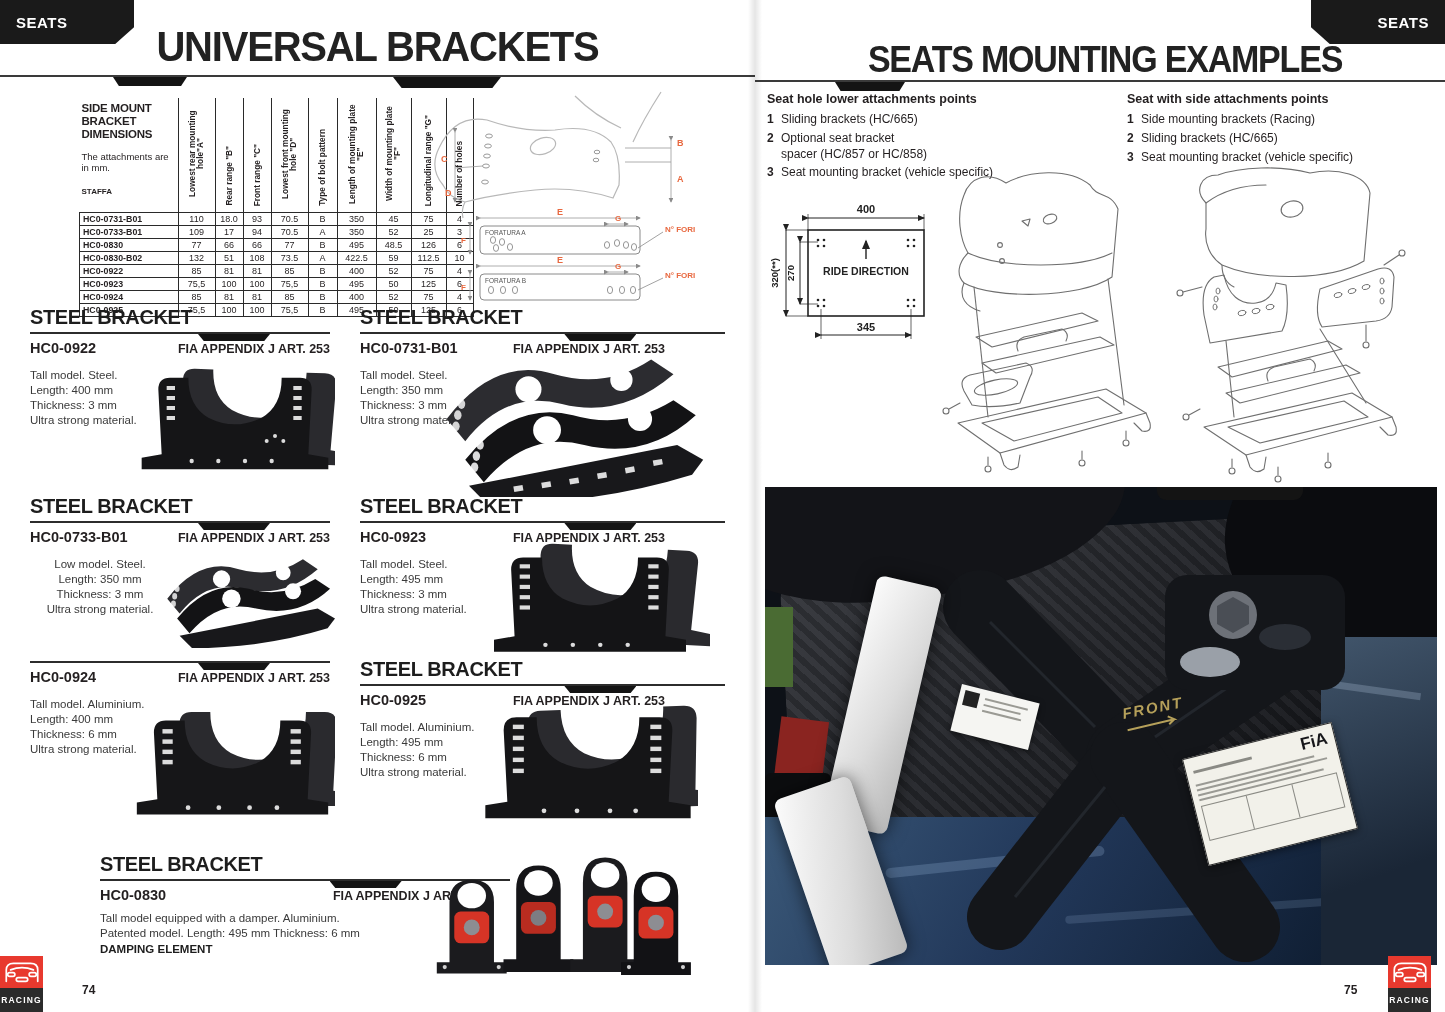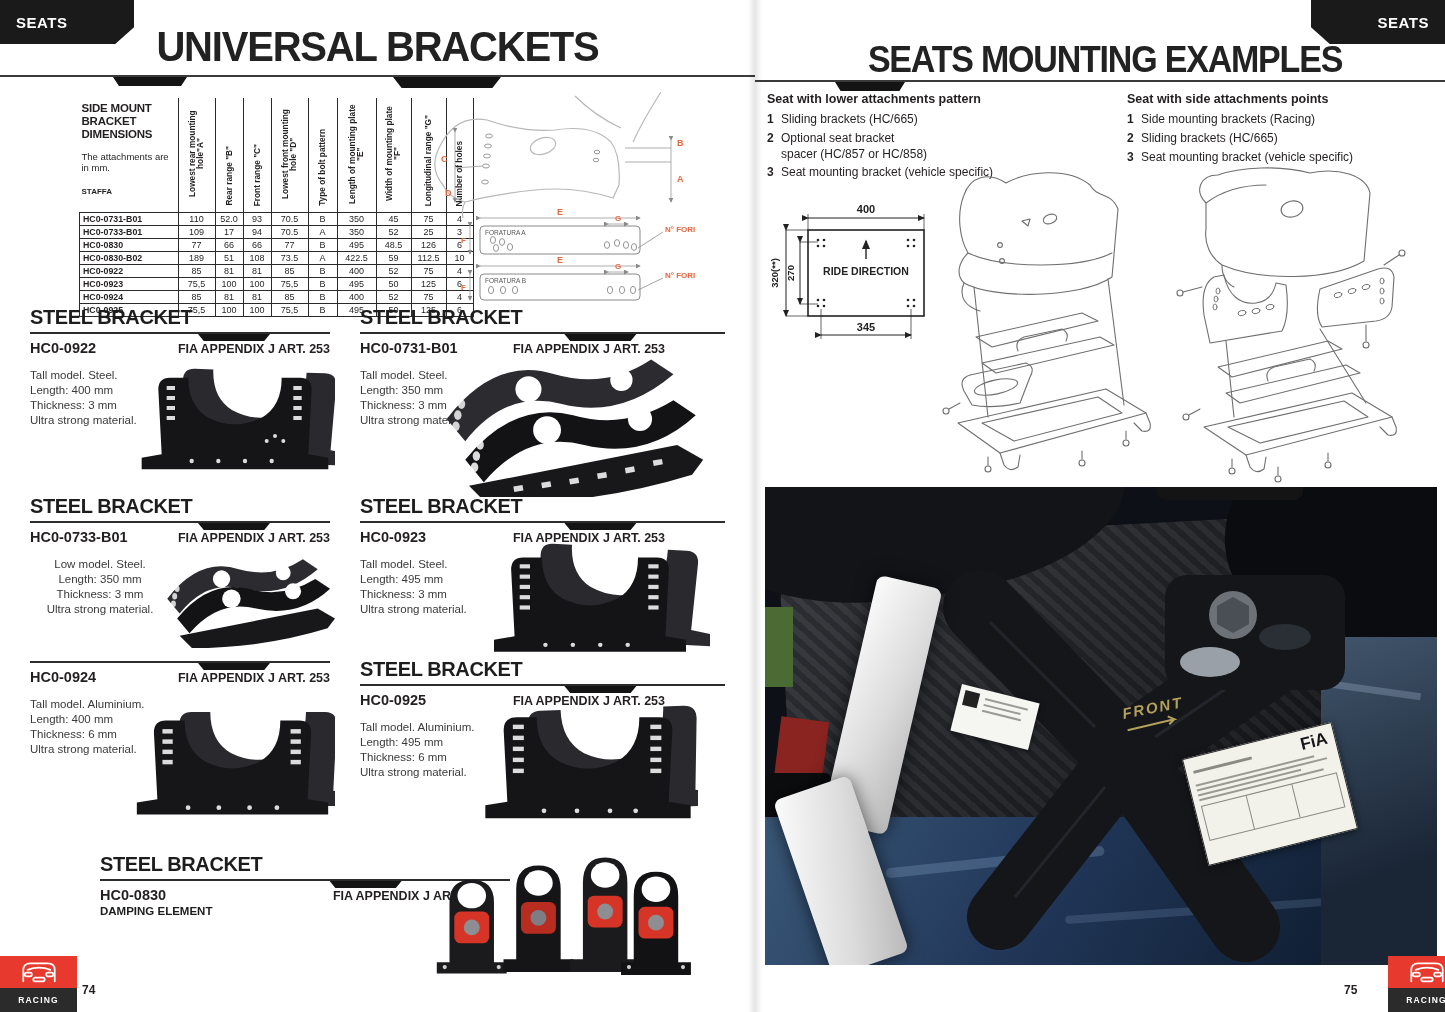--- a/index.html
+++ b/index.html
@@ -41,21 +41,21 @@
   .sec-bold{font-size:11.5px;font-weight:bold;color:#1d1d1d;margin-top:2px;}
 
   
   .mlist-head{font-size:12.5px;font-weight:bold;margin-bottom:6px;}
   .mi{display:flex;font-size:12px;line-height:1.32;margin-bottom:3px;}
   .mi .num{width:14px;flex:none;font-weight:bold;}
   .mi .mt{white-space:pre-line;}
 
   
   .pagenum{font-size:12px;font-weight:bold;}
-  .logo-box{width:77px;}
+  .logo-box{width:43px;}
   .logo-red{height:32px;background:#e8392e;display:flex;align-items:center;justify-content:center;}
   .logo-dark{height:24px;background:#2b2b2b;color:#fff;font-size:8.5px;font-weight:bold;
     letter-spacing:1.2px;display:flex;align-items:center;justify-content:center;}
 
   svg text{font-family:"Liberation Sans",sans-serif;}
   .spine{background:linear-gradient(to right,rgba(0,0,0,0) 0%,rgba(0,0,0,.10) 50%,rgba(0,0,0,0) 100%);}
 
   
   .photo{background:#0d1117;overflow:hidden;}
   .photo .carbon{background:
@@ -98,21 +98,21 @@
           <th class="rot" style="width: 38px;"><span>Length of mounting plate "E"</span></th>
           <th class="rot" style="width: 34px;"><span>Width of mounting plate "F"</span></th>
           <th class="rot" style="width: 34px;"><span>Longitudinal range "G"</span></th>
           <th class="rot" style="width: 26px;"><span>Number of holes</span></th>
         </tr>
     </thead>
     <tbody id="dim-body">
         <tr>
           <td class="code">HC0-0731-B01</td>
           <td>110</td>
-          <td>52.0</td>
+          <td>18.0</td>
           <td>93</td>
           <td>70.5</td>
           <td>B</td>
           <td>350</td>
           <td>45</td>
           <td>75</td>
           <td>4</td>
         </tr>
         <tr>
           <td class="code">HC0-0733-B01</td>
@@ -133,21 +133,21 @@
           <td>66</td>
           <td>77</td>
           <td>B</td>
           <td>495</td>
           <td>48.5</td>
           <td>126</td>
           <td>6</td>
         </tr>
         <tr>
           <td class="code">HC0-0830-B02</td>
-          <td>189</td>
+          <td>132</td>
           <td>51</td>
           <td>108</td>
           <td>73.5</td>
           <td>A</td>
           <td>422.5</td>
           <td>59</td>
           <td>112.5</td>
           <td>10</td>
         </tr>
         <tr>
@@ -376,20 +376,22 @@
 
   <div class="abs" style="left:100px;top:853px;width:410px;">
     <div class="sec-title">STEEL BRACKET</div>
     <div class="sec-rule">
         <div class="rule-tab"></div>
       </div>
     <div class="sec-head">
       <span class="sec-code">HC0-0830</span>
       <span class="sec-cert" style="margin-right:25px;">FIA APPENDIX J ART. 253</span>
     </div>
+    <div class="sec-desc" style="width:330px;margin-top:8px;">Tall model equipped with a damper. Aluminium.
+Patented model. Length: 495 mm Thickness: 6 mm</div>
     <div class="sec-bold">DAMPING ELEMENT</div>
   </div>
 
   <svg class="abs" style="left:135px;top:362px;" width="200" height="118" viewBox="0 0 120 70">
     <g transform="translate(14,-2) rotate(2 60 35)" fill="#2a2a2e">
       <path d="M4,62 L116,62 L116,55 L104,53 L106,14 Q106,7 99,7 L88,7 Q88,24 76,31 Q60,39 44,31 Q32,24 32,7 L21,7 Q14,7 14,14 L16,53 L4,55 Z"></path>
     </g>
     <g fill="#151517">
       <path d="M4,64 L116,64 L116,57 L104,55 L106,16 Q106,9 99,9 L88,9 Q88,26 76,33 Q60,41 44,33 Q32,26 32,9 L21,9 Q14,9 14,16 L16,55 L4,57 Z"></path>
     </g>
@@ -591,21 +593,21 @@
 
   <div class="abs corner-tab right">
     <span>SEATS</span>
   </div>
 
   <div class="abs page-title" style="left:765px;top:40px;width:680px;font-size:34px;">SEATS MOUNTING EXAMPLES</div>
   <div class="abs rule" style="left:755px;top:80px;width:690px;"></div>
   <div class="abs rule-tab" style="left:835px;top:82px;width:70px;height:9px;"></div>
 
   <div class="abs" style="left:767px;top:92px;width:330px;">
-    <div class="mlist-head">Seat with lower attachments pattern</div>
+    <div class="mlist-head">Seat hole lower attachments points</div>
     <div>
         <div class="mi">
           <span class="num">1</span>
           <span class="mt">Sliding brackets (HC/665)</span>
         </div>
         <div class="mi">
           <span class="num">2</span>
           <span class="mt">Optional seat bracket
 spacer (HC/857 or HC/858)</span>
         </div>

